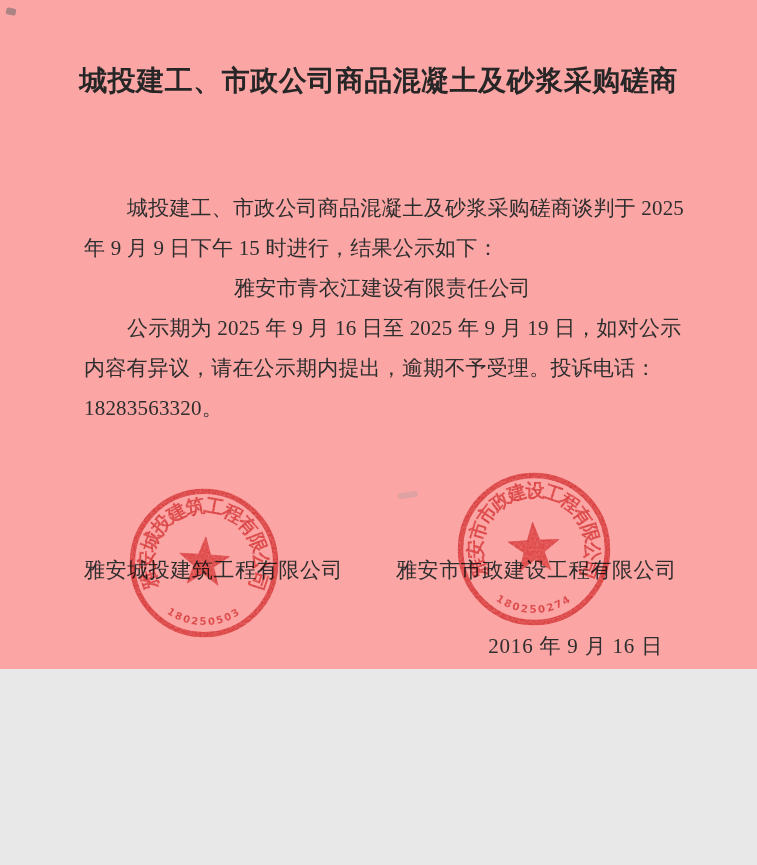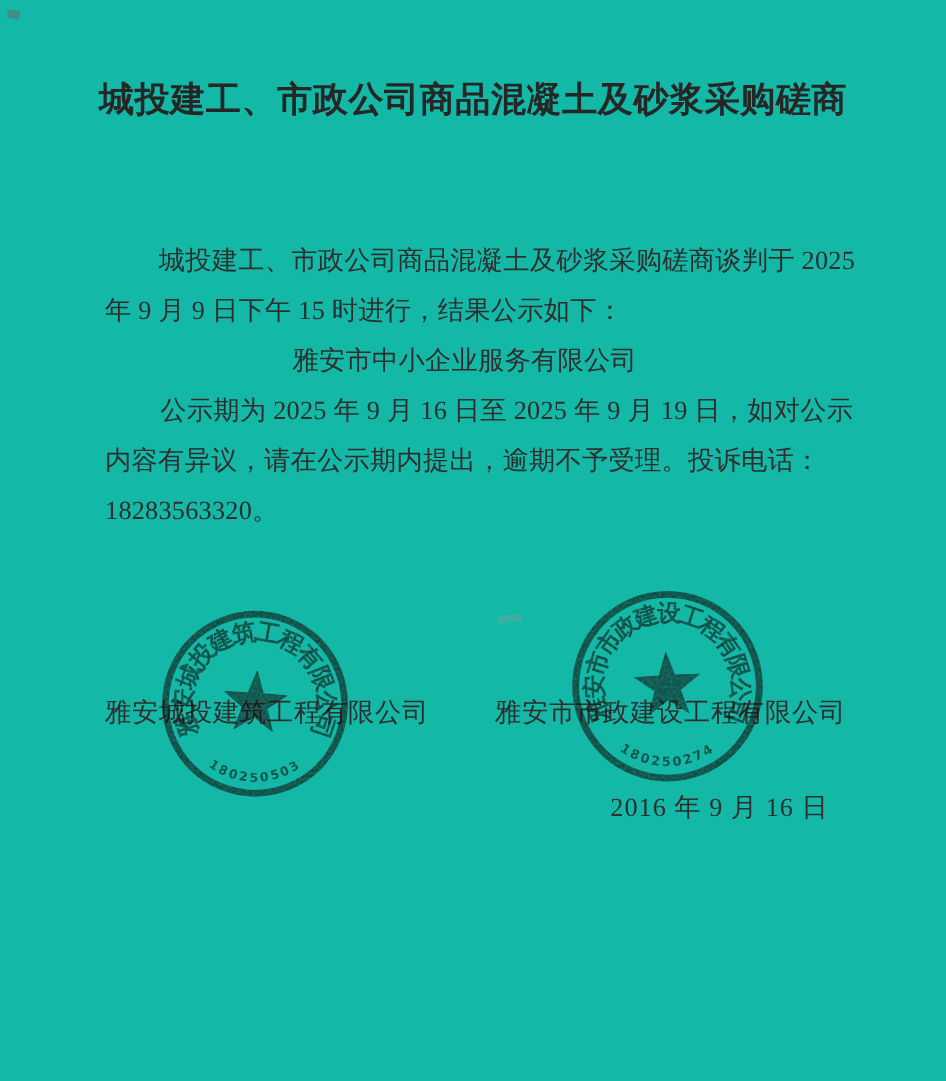--- a/index.html
+++ b/index.html
@@ -1,39 +1,39 @@
 <!DOCTYPE html>
 <html><head>
 <meta charset="utf-8">
 <style>
   html,body{margin:0;padding:0;background:#e8e8e8;}
   .page{
     position:relative;
-    width:757px;height:865px;
+    width:757px;height:669px;
     margin:0 auto;
-    background:#14b8a6;
+    background:#fca5a5;
     font-family:"Liberation Serif","DejaVu Serif",serif;
     color:#2d2d2d;
     overflow:hidden;
   }
   .title{
     position:absolute;top:60px;left:0;width:757px;
     margin:0;text-align:center;
     font-size:28px;line-height:41px;font-weight:bold;
     color:#262626;letter-spacing:0.5px;
   }
   .title .tline{display:block;}
   .body-block{
     position:absolute;top:188px;left:84px;width:600px;
     font-size:21px;line-height:40px;letter-spacing:0.2px;
     color:#2e2e2e;
   }
   .bline{white-space:nowrap;}
   .ind0{padding-left:0;}
-  .ind2{padding-left:43px;text-align:center;}
+  .ind2{padding-left:43px;}
   .ind7{padding-left:150px;}
   .sig{
     position:absolute;top:556px;
     font-size:21px;letter-spacing:0.6px;white-space:nowrap;
     color:#2e2e2e;z-index:1;
   }
   .sig-left{left:84px;}
   .sig-right{left:396px;}
   .docdate{
     position:absolute;top:632px;right:94px;
@@ -71,21 +71,21 @@
   <div class="speck"></div>
   <div class="smudge"></div>
 
   <h1 class="title">
     <span class="tline">城投建工、市政公司商品混凝土及砂浆采购磋商</span>
   </h1>
 
   <div class="body-block">
     <div class="bline ind2">城投建工、市政公司商品混凝土及砂浆采购磋商谈判于 2025</div>
     <div class="bline ind0">年 9 月 9 日下午 15 时进行，结果公示如下：</div>
-    <div class="bline ind7">雅安市中小企业服务有限公司</div>
+    <div class="bline ind7">雅安市青衣江建设有限责任公司</div>
     <div class="bline ind2">公示期为 2025 年 9 月 16 日至 2025 年 9 月 19 日，如对公示</div>
     <div class="bline ind0">内容有异议，请在公示期内提出，逾期不予受理。投诉电话：</div>
     <div class="bline ind0">18283563320。</div>
   </div>
 
   <div class="sig sig-left">雅安城投建筑工程有限公司</div>
   <div class="sig sig-right">雅安市市政建设工程有限公司</div>
 
   <svg class="seal seal-left" viewBox="0 0 200 200">
     <defs>

